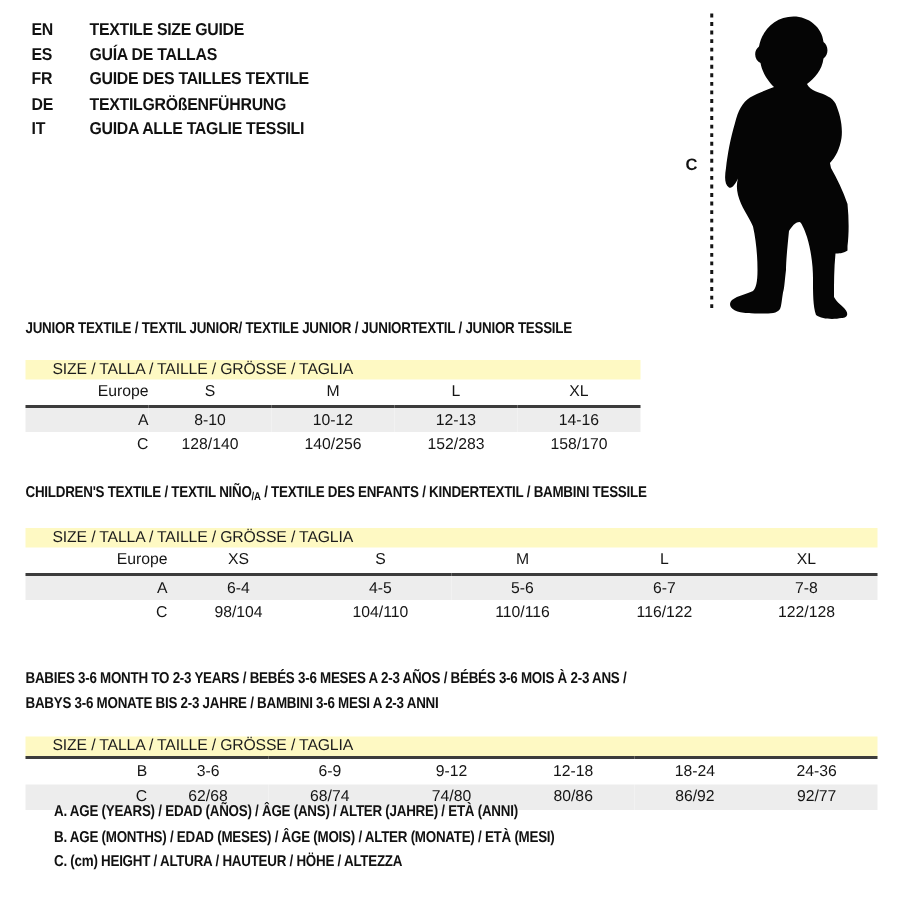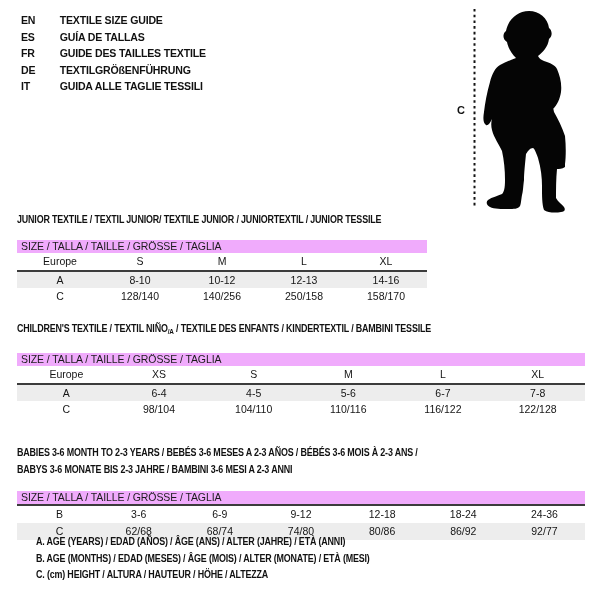--- a/index.html
+++ b/index.html
@@ -29,23 +29,23 @@
     font-weight:bold; font-size:10.5px; line-height:12px; letter-spacing:-0.2px;
     transform:scaleX(0.85); transform-origin:left top; white-space:nowrap; margin-bottom:15px;
   }
   .tbl-title.twoline { line-height:16.5px; white-space:normal; margin-bottom:14px; }
   .sub { font-size:7.5px; vertical-align:-2px; }
 
   table { width:100%; border-collapse:collapse; table-layout:fixed;
           font-size:10.5px; color:#151515; }
   col.c-label { width:50px; }
   td { height:16px; line-height:16px; text-align:center; padding:0; white-space:nowrap; }
-  tr.size-bar td { background:#f0abfc; height:13px; line-height:13px;
-                   text-align:left; padding-left:4px; letter-spacing:-0.1px; color:#1c1c1c; }
-  td.rowlabel { text-align:center; padding-left:4px; }
+  tr.size-bar td { background:#fef9c3; height:13px; line-height:13px;
+                   text-align:left; padding-left:18px; letter-spacing:-0.1px; color:#1c1c1c; }
+  td.rowlabel { text-align:right; padding-left:4px; }
   tr.first-data td { height:17px; line-height:17px; }
   tr.stripe td { background:#ededed; }
   tr.divider td { border-top:2px solid #3c3c3c; }
 
   
   .notes { position:absolute; left:36px; top:533px; }
   .note-line { font-weight:bold; font-size:10.5px; line-height:16.5px; letter-spacing:-0.2px;
                transform:scaleX(0.85); transform-origin:left top; white-space:nowrap; }
 </style>
 </head>
@@ -150,21 +150,21 @@
       <td class="rowlabel">A</td>
       <td>8-10</td>
       <td>10-12</td>
       <td>12-13</td>
       <td>14-16</td>
     </tr>
     <tr class="first-data">
       <td class="rowlabel">C</td>
       <td>128/140</td>
       <td>140/256</td>
-      <td>250/158</td>
+      <td>152/283</td>
       <td>158/170</td>
     </tr>
   </tbody>
     </table>
 </div>
 
 <div class="section s2">
   <div class="tbl-title"><span>CHILDREN'S TEXTILE / TEXTIL NIÑO</span><span class="sub">/A</span><span> / TEXTILE DES ENFANTS / KINDERTEXTIL / BAMBINI TESSILE</span></div>
   <table>
     <colgroup>

